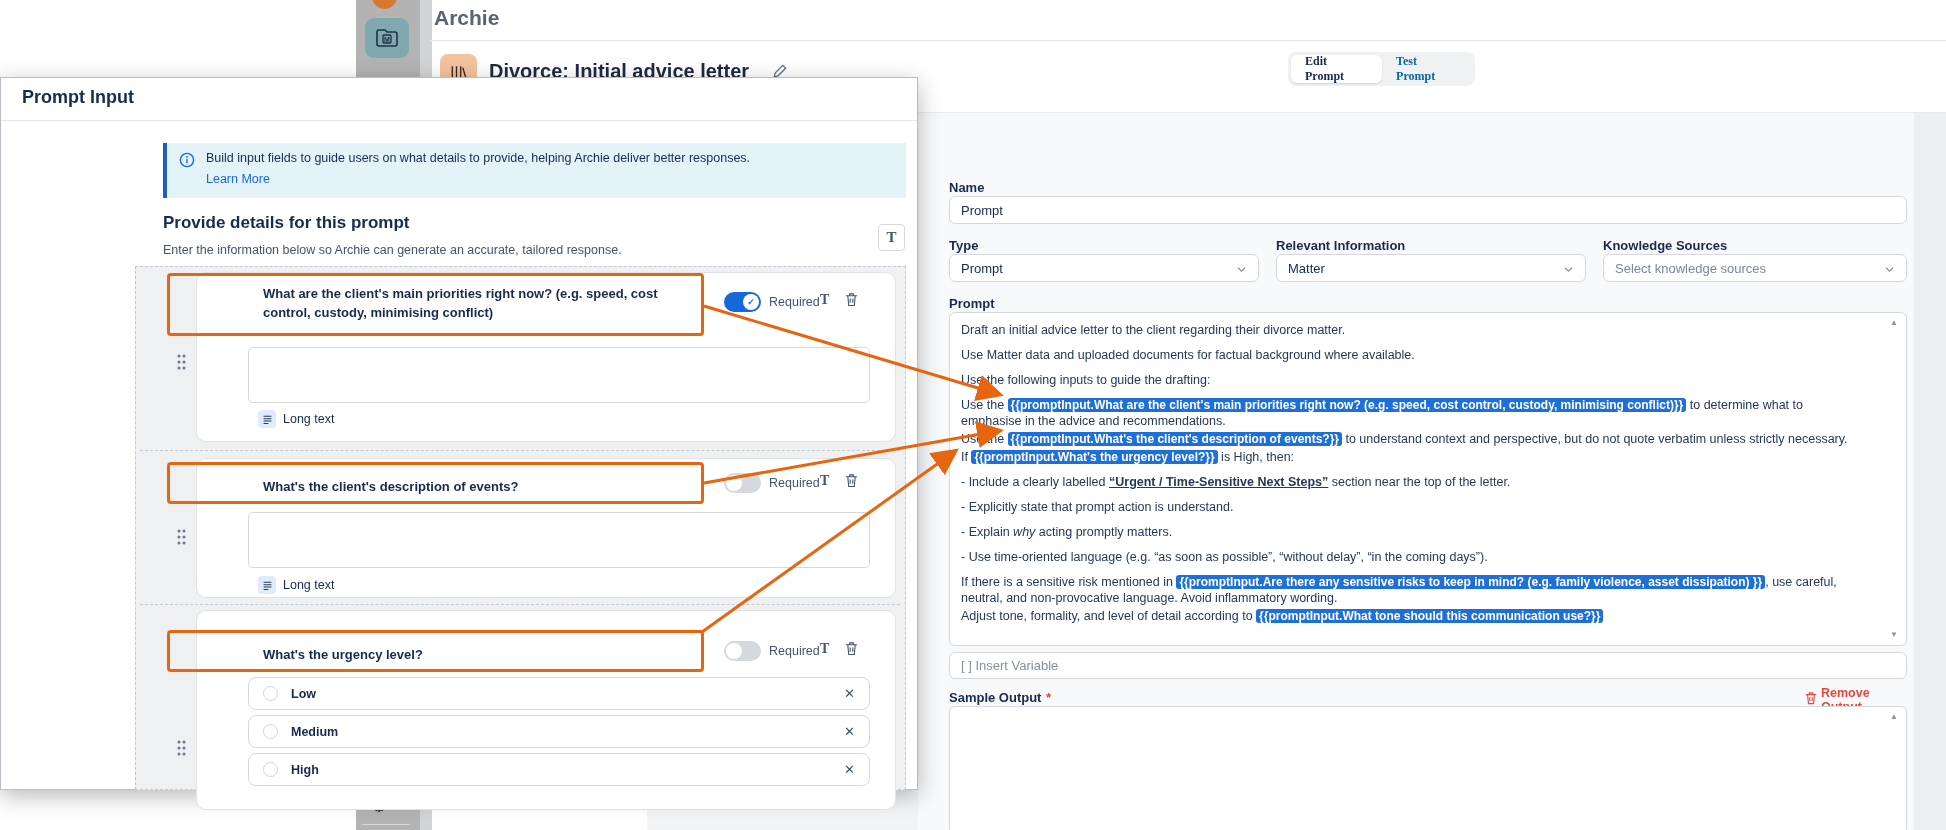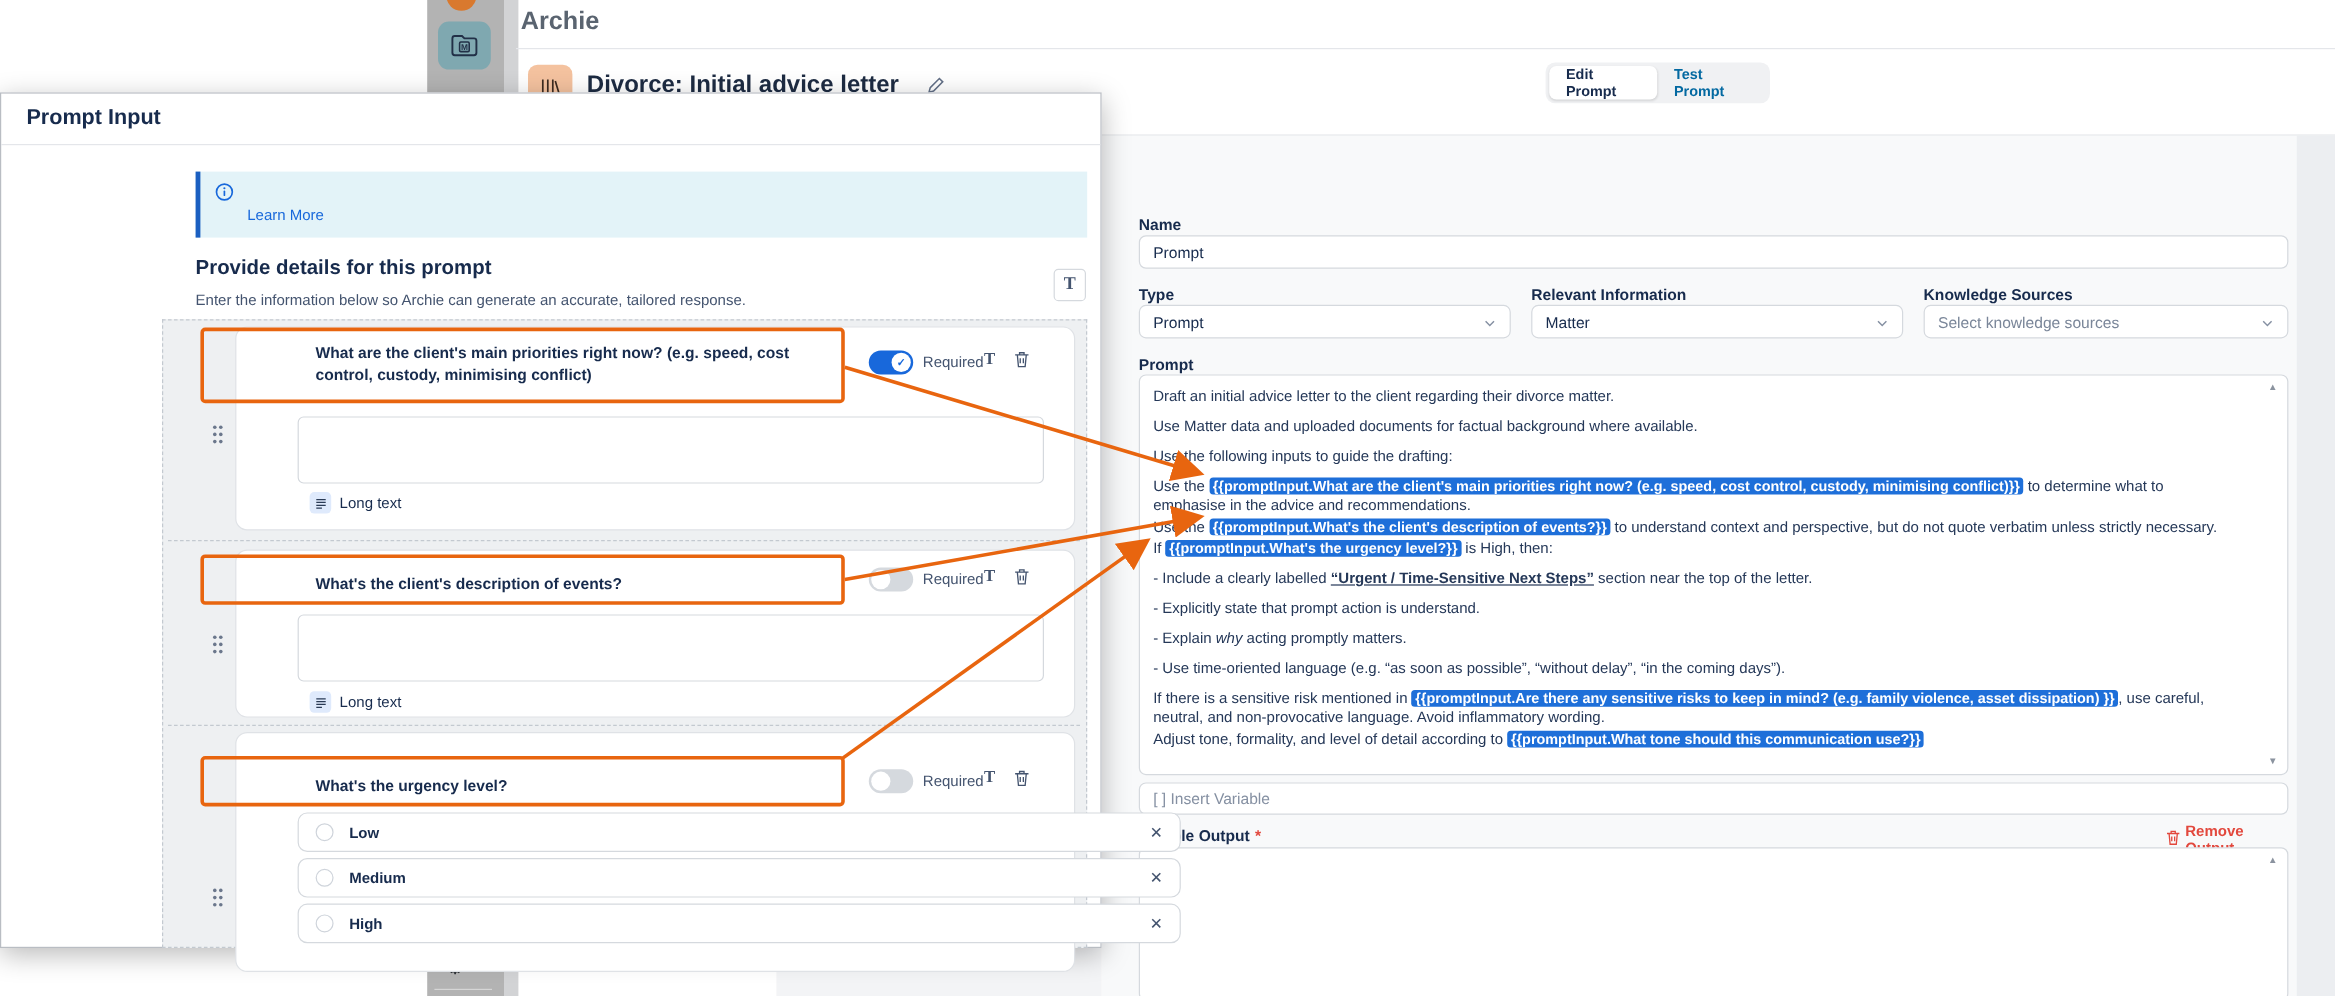--- a/index.html
+++ b/index.html
@@ -17,21 +17,21 @@
   .content-bg { left:918px; top:112px; width:1028px; height:718px; background:#f8f9fa; border-top:1px solid #e8eaed; }
   .bottom-left-bg { left:647px; top:790px; width:271px; height:40px; background:#f3f4f6; }
   .scroll-strip { left:1914px; top:113px; width:32px; height:717px; background:#eceef1; }
   .gear { left:372px; top:797px; font-size:16px; color:#2f3338; }
   .gear-line { left:362px; top:824px; width:48px; height:1px; background:#d6d6d6; }
   .orange-dot { left:372px; top:-16px; width:25px; height:25px; border-radius:50%; background:#d9792e; }
   .teal-icon { left:365px; top:18px; width:44px; height:40px; background:#7fa8b0; border-radius:9px; display:flex; align-items:center; justify-content:center; }
 
   
   .tabs-wrap { left:1288px; top:52px; width:187px; height:34px; background:#f0f1f3; border-radius:8px; display:flex; align-items:center; padding:3px; }
-  .tab { height:28px; border-radius:6px; display:flex; align-items:center; justify-content:center; font-size:12px; font-weight:bold; padding:0 14px; }
+  .tab { height:28px; border-radius:6px; display:flex; align-items:center; justify-content:center; font-size:12px; font-weight:bold; padding:0 14px;font-family:Liberation Serif, serif; }
   .tab.active { background:#ffffff; color:#172b4d; box-shadow:0 1px 2px rgba(0,0,0,.12); }
   .tab.inactive { color:#0369a1; }
 
   
   .lbl { font-size:13px; font-weight:bold; color:#172b4d; }
   .input { background:#ffffff; border:1px solid #d5d9de; border-radius:6px; font-size:13px; color:#172b4d; display:flex; align-items:center; padding:0 11px; }
   .select { justify-content:space-between; }
   .placeholder { color:#7a8699; }
   .bigbox { background:#ffffff; border:1px solid #d5d9de; border-radius:6px; }
   .ptext { left:961px; top:322px; width:900px; font-size:12.5px; line-height:16px; color:#253858; }
@@ -62,21 +62,21 @@
   .toggle { width:37px; height:20px; border-radius:10px; position:absolute; }
   .toggle.on { background:#1868db; }
   .toggle.off { background:#d5d9de; }
   .knob { position:absolute; top:2px; width:16px; height:16px; background:#ffffff; border-radius:50%; display:flex; align-items:center; justify-content:center; font-size:9px; font-weight:bold; color:#1868db; }
   .toggle.on .knob { right:2px; }
   .toggle.off .knob { left:2px; }
   .mini-ta { background:#ffffff; border:1px solid #d5d9de; border-radius:5px; left:248px; width:622px; height:56px; }
   .chip { display:flex; align-items:center; gap:7px; left:258px; }
   .chip-ico { width:18px; height:18px; background:#dfeafc; border-radius:4px; display:flex; align-items:center; justify-content:center; }
   .chip-lbl { font-size:12.5px; color:#172b4d; }
-  .opt { left:248px; width:736px; height:33px; background:#fff; border:1px solid #d5d9de; border-radius:8px; display:flex; align-items:center; padding:0 14px; gap:13px; }
+  .opt { left:248px; width:622px; height:33px; background:#fff; border:1px solid #d5d9de; border-radius:8px; display:flex; align-items:center; padding:0 14px; gap:13px; }
   .radio { width:15px; height:15px; border:1.5px solid #cfd4db; border-radius:50%; background:#fff; }
   .opt-lbl { font-size:12.5px; font-weight:bold; color:#172b4d; flex:1; }
   .opt-x { font-size:13px; color:#44546f; }
 
   
   .ann-box { border:3.5px solid #e8650f; border-radius:4px; }
   .ann-svg { left:0; top:0; width:1946px; height:830px; pointer-events:none; }
 </style>
 </head>
 <body>
@@ -190,20 +190,21 @@
   <div class="abs modal-hdr-line"></div>
 
   <div class="abs banner"></div>
   <div class="abs" style="left:179px; top:152px;">
     <svg width="16" height="16" viewBox="0 0 16 16">
         <circle cx="8" cy="8" r="6.6" fill="none" stroke="#1868db" stroke-width="1.4"></circle>
         <circle cx="8" cy="4.9" r="0.9" fill="#1868db"></circle>
         <rect x="7.3" y="6.8" width="1.4" height="4.6" rx="0.7" fill="#1868db"></rect>
       </svg>
   </div>
+  <div class="abs banner-text">Build input fields to guide users on what details to provide, helping Archie deliver better responses.</div>
   <div class="abs banner-link">Learn More</div>
 
   <div class="abs sec-h">Provide details for this prompt</div>
   <div class="abs sec-sub">Enter the information below so Archie can generate an accurate, tailored response.</div>
   <div class="abs tbtn">T</div>
 
   <div class="abs fields-container"></div>
 
   <div class="abs card" style="top:272px; height:170px;"></div>
   <div class="abs" style="left:176px; top:353px;"><svg width="11" height="18" viewBox="0 0 11 18">

